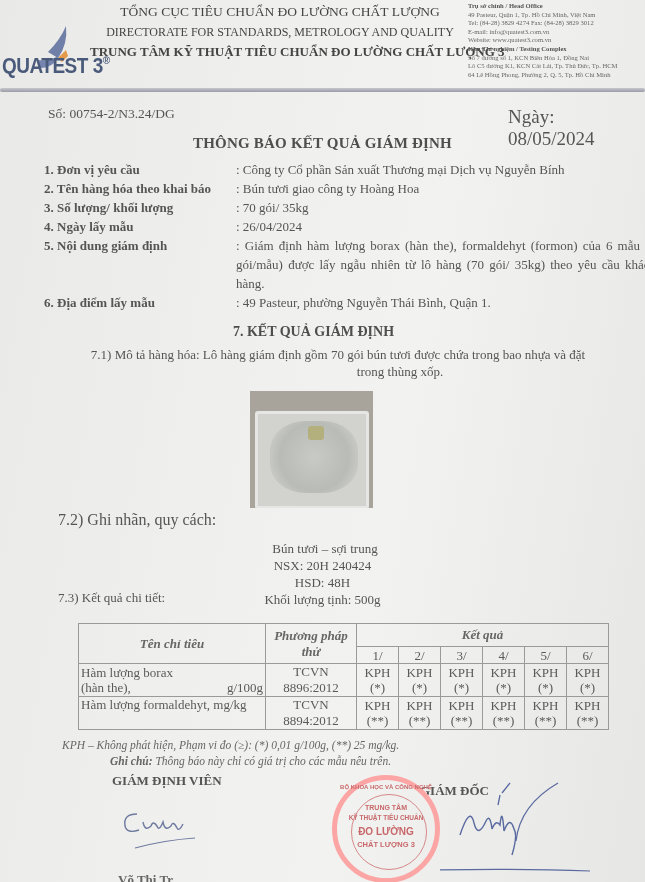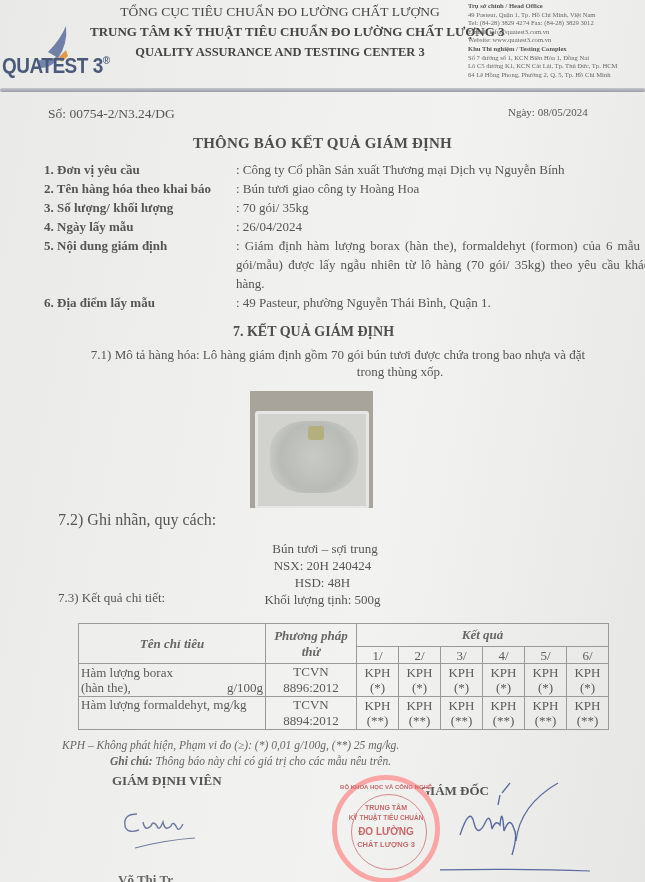--- a/index.html
+++ b/index.html
@@ -18,21 +18,21 @@
   .hdr-center div { white-space: nowrap; line-height: 20px; }
   .h1 { font-size: 13.5px; }
   .h2 { font-size: 12px; }
   .h3 { font-size: 13px; font-weight: bold; }
   .h4 { font-size: 12.5px; font-weight: bold; }
   .hdr-right { left: 468px; top: 2px; width: 177px; font-size: 6.6px; line-height: 8.6px; color: #666; white-space: nowrap; }
   .hdr-right b { color: #555; }
   .hdr-rule { left: 0; top: 88px; width: 645px; height: 4px; background: linear-gradient(#c6c6cc, #9c9ca8); border-radius: 2px; }
 
   .num { left: 48px; top: 106px; font-size: 13.5px; }
-  .date { left: 508px; top: 106px; font-size: 11px; }
+  .date { left: 508px; top: 106px; font-size: 19px; }
   .title { left: 0; width: 645px; top: 135px; text-align: center; font-size: 15px; font-weight: bold; color: #4e4e4e; letter-spacing: 0.2px; }
 
   .info { left: 20px; top: 160px; width: 620px; font-size: 13px; margin-left: 24px; }
   .row { display: flex; line-height: 19px; }
   .lbl { width: 192px; font-weight: bold; flex: none; }
   .val { flex: 1; text-align: justify; }
   .val.wrap { width: 420px; flex: none; }
 
   .sec7 { left: 0; width: 627px; top: 324px; text-align: center; font-size: 14px; font-weight: bold; color: #4e4e4e; }
   .s71 { left: 58px; top: 346px; width: 560px; font-size: 13px; line-height: 17px; text-align: center; }
@@ -79,22 +79,22 @@
   <svg width="110" height="60" viewBox="0 0 110 60">
     <path d="M40 30 Q52 18 58 4 Q60 22 50 36 Z" fill="#6f7fa8"></path>
     <path d="M30 38 Q44 40 52 32 Q46 46 32 46 Z" fill="#7585b0"></path>
     <path d="M50 36 L58 28 L60 34 L54 40 Z" fill="#e39a4a"></path>
   </svg>
 </div>
 <div class="abs logo-text"><span>QUATEST 3</span><sup>®</sup></div>
 
 <div class="abs hdr-center">
   <div class="h1">TỔNG CỤC TIÊU CHUẨN ĐO LƯỜNG CHẤT LƯỢNG</div>
+  <div class="h2">DIRECTORATE FOR STANDARDS, METROLOGY AND QUALITY</div>
   <div class="h3">TRUNG TÂM KỸ THUẬT TIÊU CHUẨN ĐO LƯỜNG CHẤT LƯỢNG 3</div>
-  <div class="h4">QUALITY ASSURANCE AND TESTING CENTER 3</div>
 </div>
 
 <div class="abs hdr-right">
   <div><b>Trụ sở chính / Head Office</b></div>
   <div>49 Pasteur, Quận 1, Tp. Hồ Chí Minh, Việt Nam</div>
   <div>Tel: (84-28) 3829 4274    Fax: (84-28) 3829 3012</div>
   <div>E-mail: info@quatest3.com.vn</div>
   <div>Website: www.quatest3.com.vn</div>
   <div><b>Khu Thí nghiệm / Testing Complex</b></div>
   <div>Số 7 đường số 1, KCN Biên Hòa 1, Đồng Nai</div>

